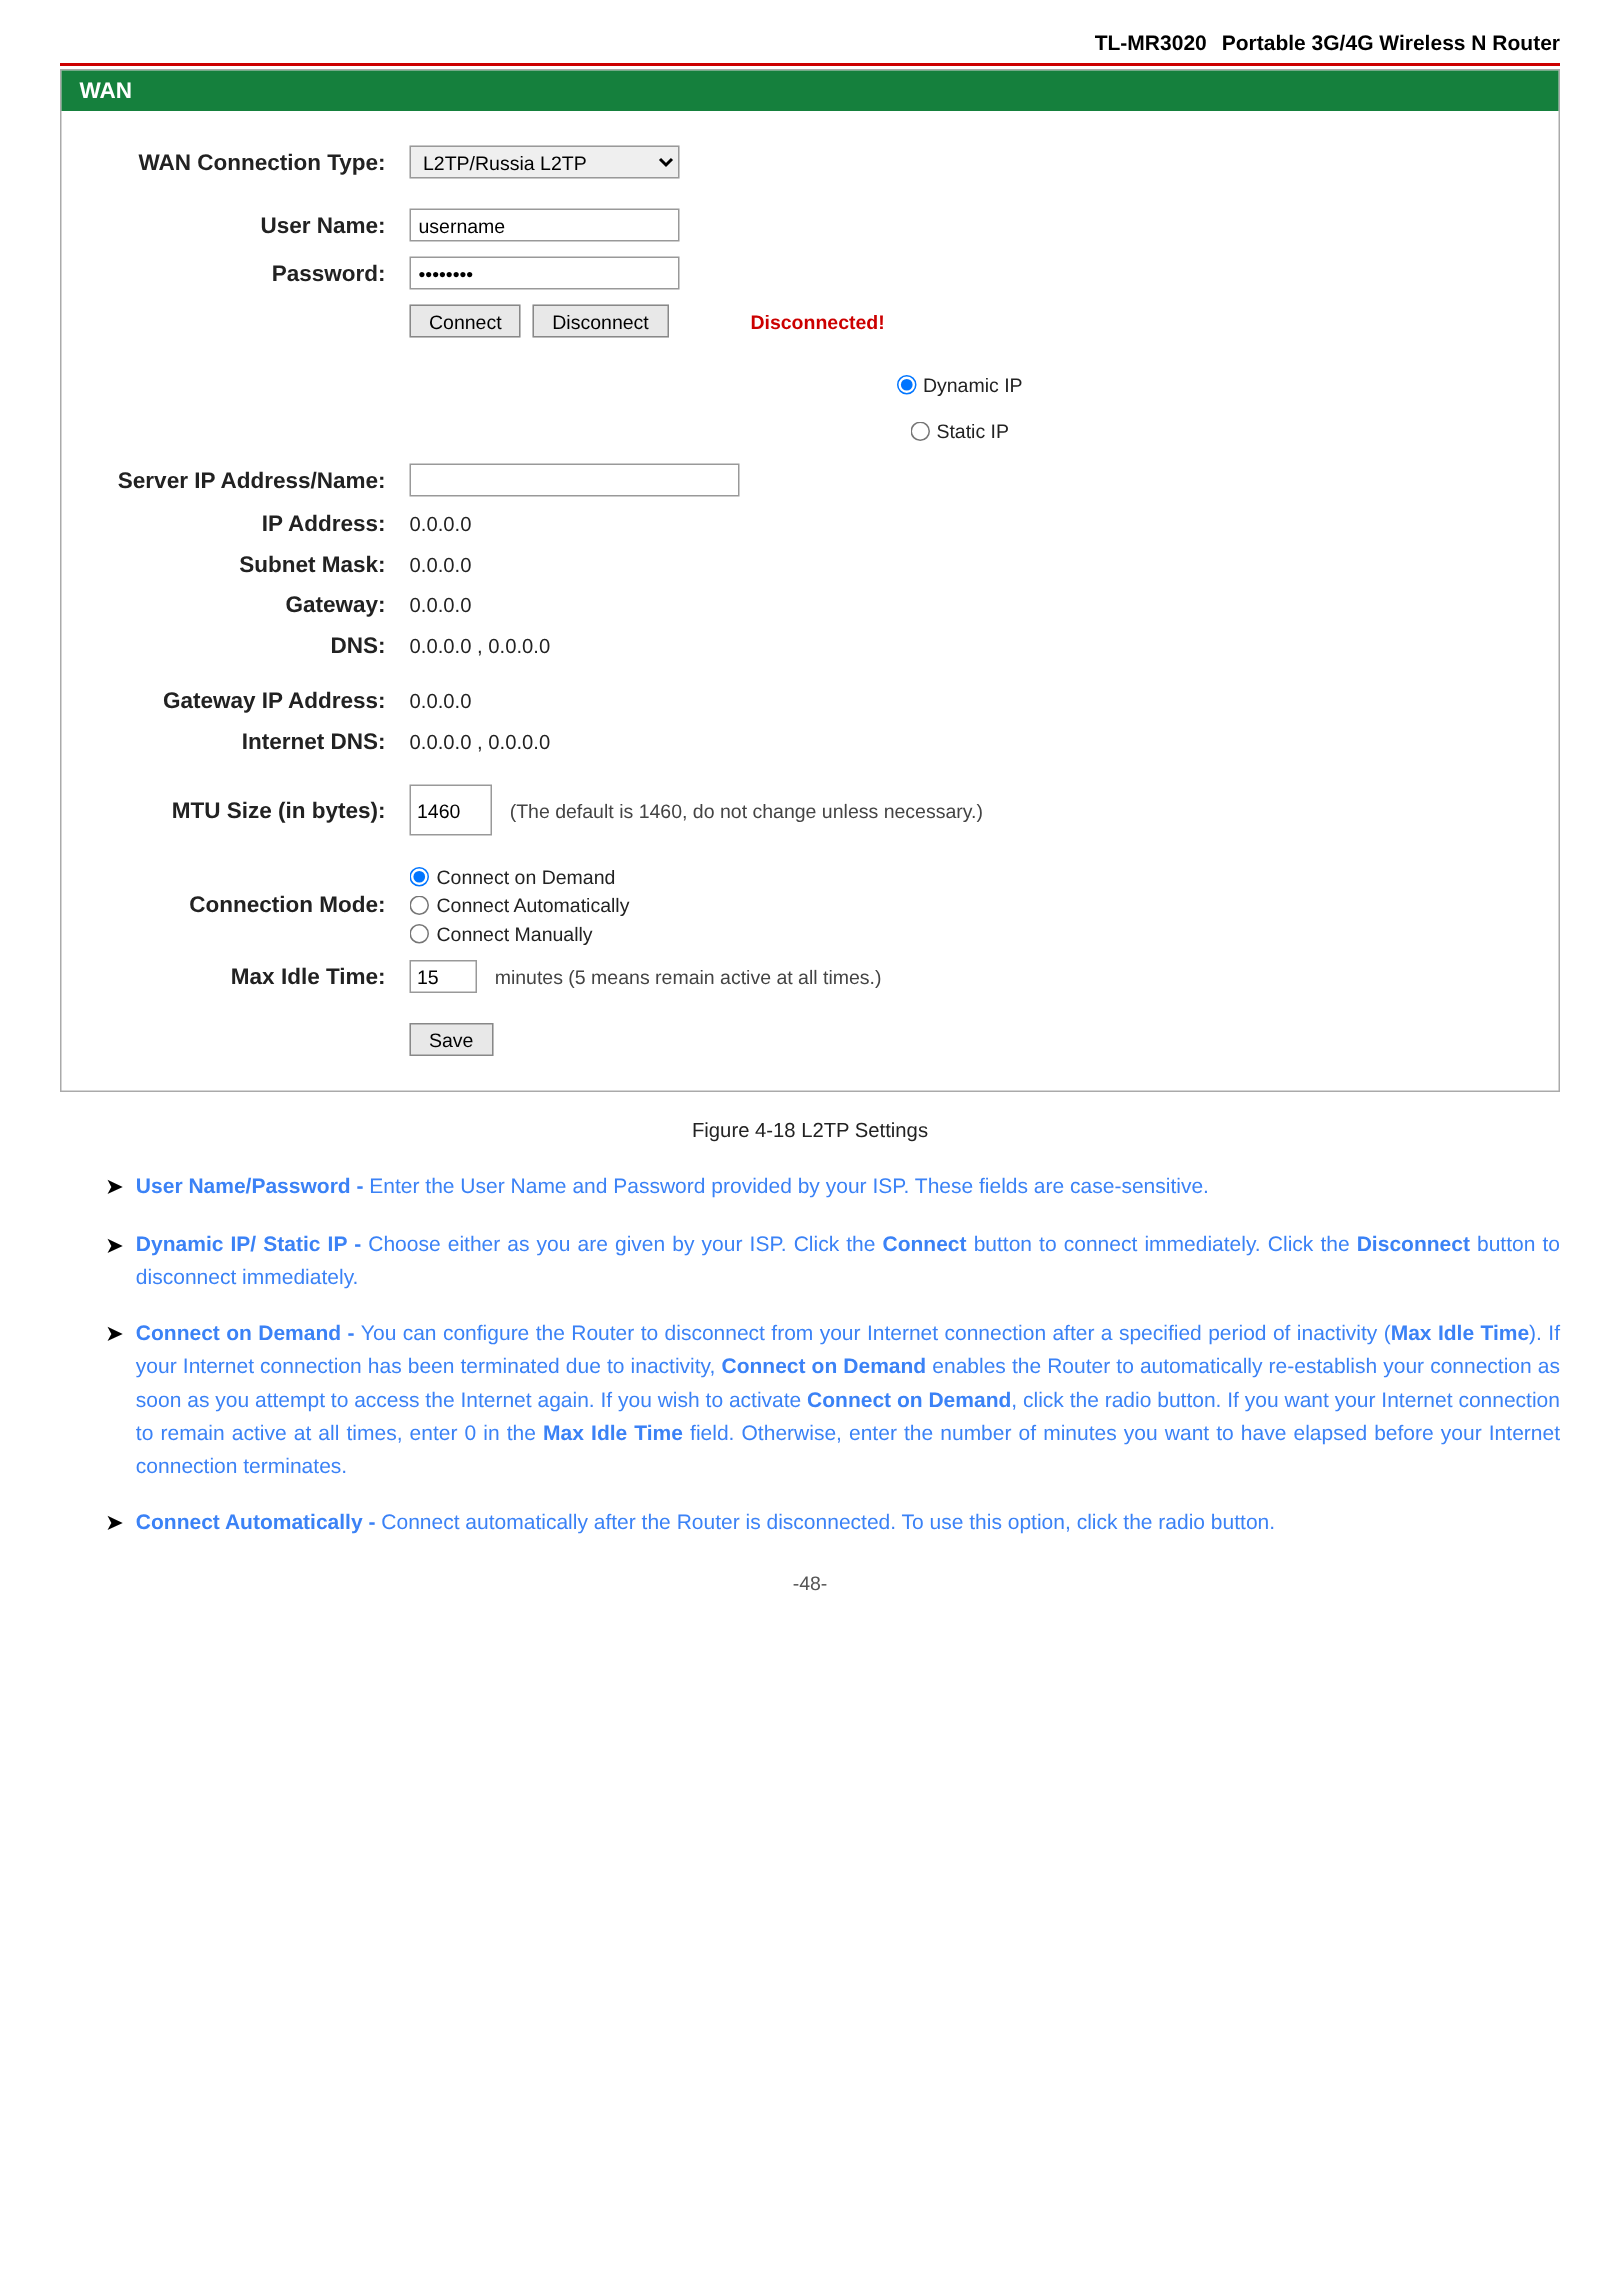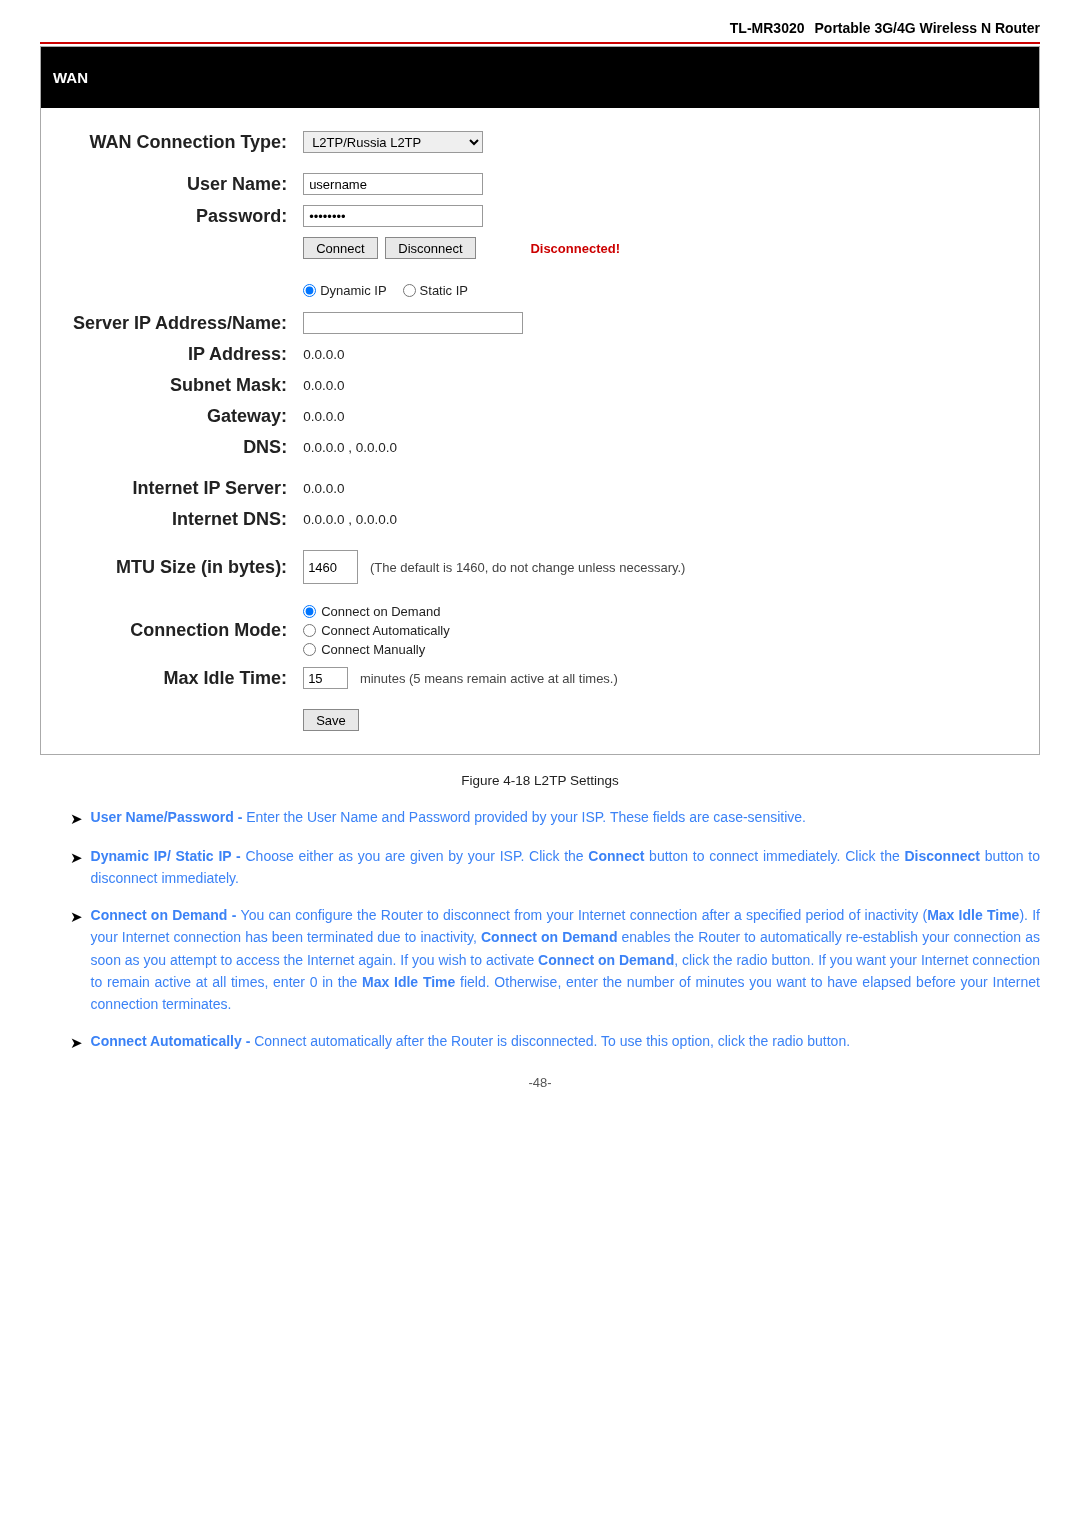--- a/index.html
+++ b/index.html
@@ -27,44 +27,44 @@
     }
     .header-desc {
       font-weight: bold;
       color: #000;
     }
     .wan-box {
       border: 1px solid #aaa;
       margin-bottom: 18px;
     }
     .wan-title {
-      background: #000000;
+      background: #15803d;
       color: #fff;
       font-weight: bold;
       font-size: 15px;
-      padding: 22px 12px;
+      padding: 5px 12px;
     }
     .wan-content {
       padding: 18px 24px 18px 24px;
     }
     .form-table {
       width: 100%;
       border-collapse: collapse;
     }
     .form-table tr td {
       padding: 5px 8px;
       vertical-align: middle;
     }
     .label-cell {
       text-align: right;
       font-weight: bold;
       width: 200px;
       white-space: nowrap;
       color: #222;
-      font-size: 18px;
+      font-size: 15px;
     }
     .value-cell {
       text-align: left;
       color: #222;
       font-size: 13.5px;
     }
     .text-input {
       border: 1px solid #999;
       padding: 2px 5px;
       font-size: 13px;
@@ -91,20 +91,21 @@
       color: #c00;
       font-weight: bold;
       font-size: 13px;
       margin-left: 47px;
     }
     .radio-row {
       display: flex;
       align-items: center;
       gap: 16px;
       margin: 4px 0;
+      flex-direction: column;
     }
     .radio-label {
       display: flex;
       align-items: center;
       gap: 4px;
       font-size: 13px;
     }
     .mtu-hint {
       color: #444;
       font-size: 13px;
@@ -256,21 +257,21 @@
         <td class="value-cell">0.0.0.0</td>
       </tr>
       <tr>
         <td class="label-cell">DNS:</td>
         <td class="value-cell">0.0.0.0 , 0.0.0.0</td>
       </tr>
       <tr class="spacer-row">
             <td colspan="2"></td>
           </tr>
       <tr>
-        <td class="label-cell">Internet IP Server:</td>
+        <td class="label-cell">Gateway IP Address:</td>
         <td class="value-cell">0.0.0.0</td>
       </tr>
       <tr>
         <td class="label-cell">Internet DNS:</td>
         <td class="value-cell">0.0.0.0 , 0.0.0.0</td>
       </tr>
       <tr class="spacer-row">
             <td colspan="2"></td>
           </tr>
       <tr>

